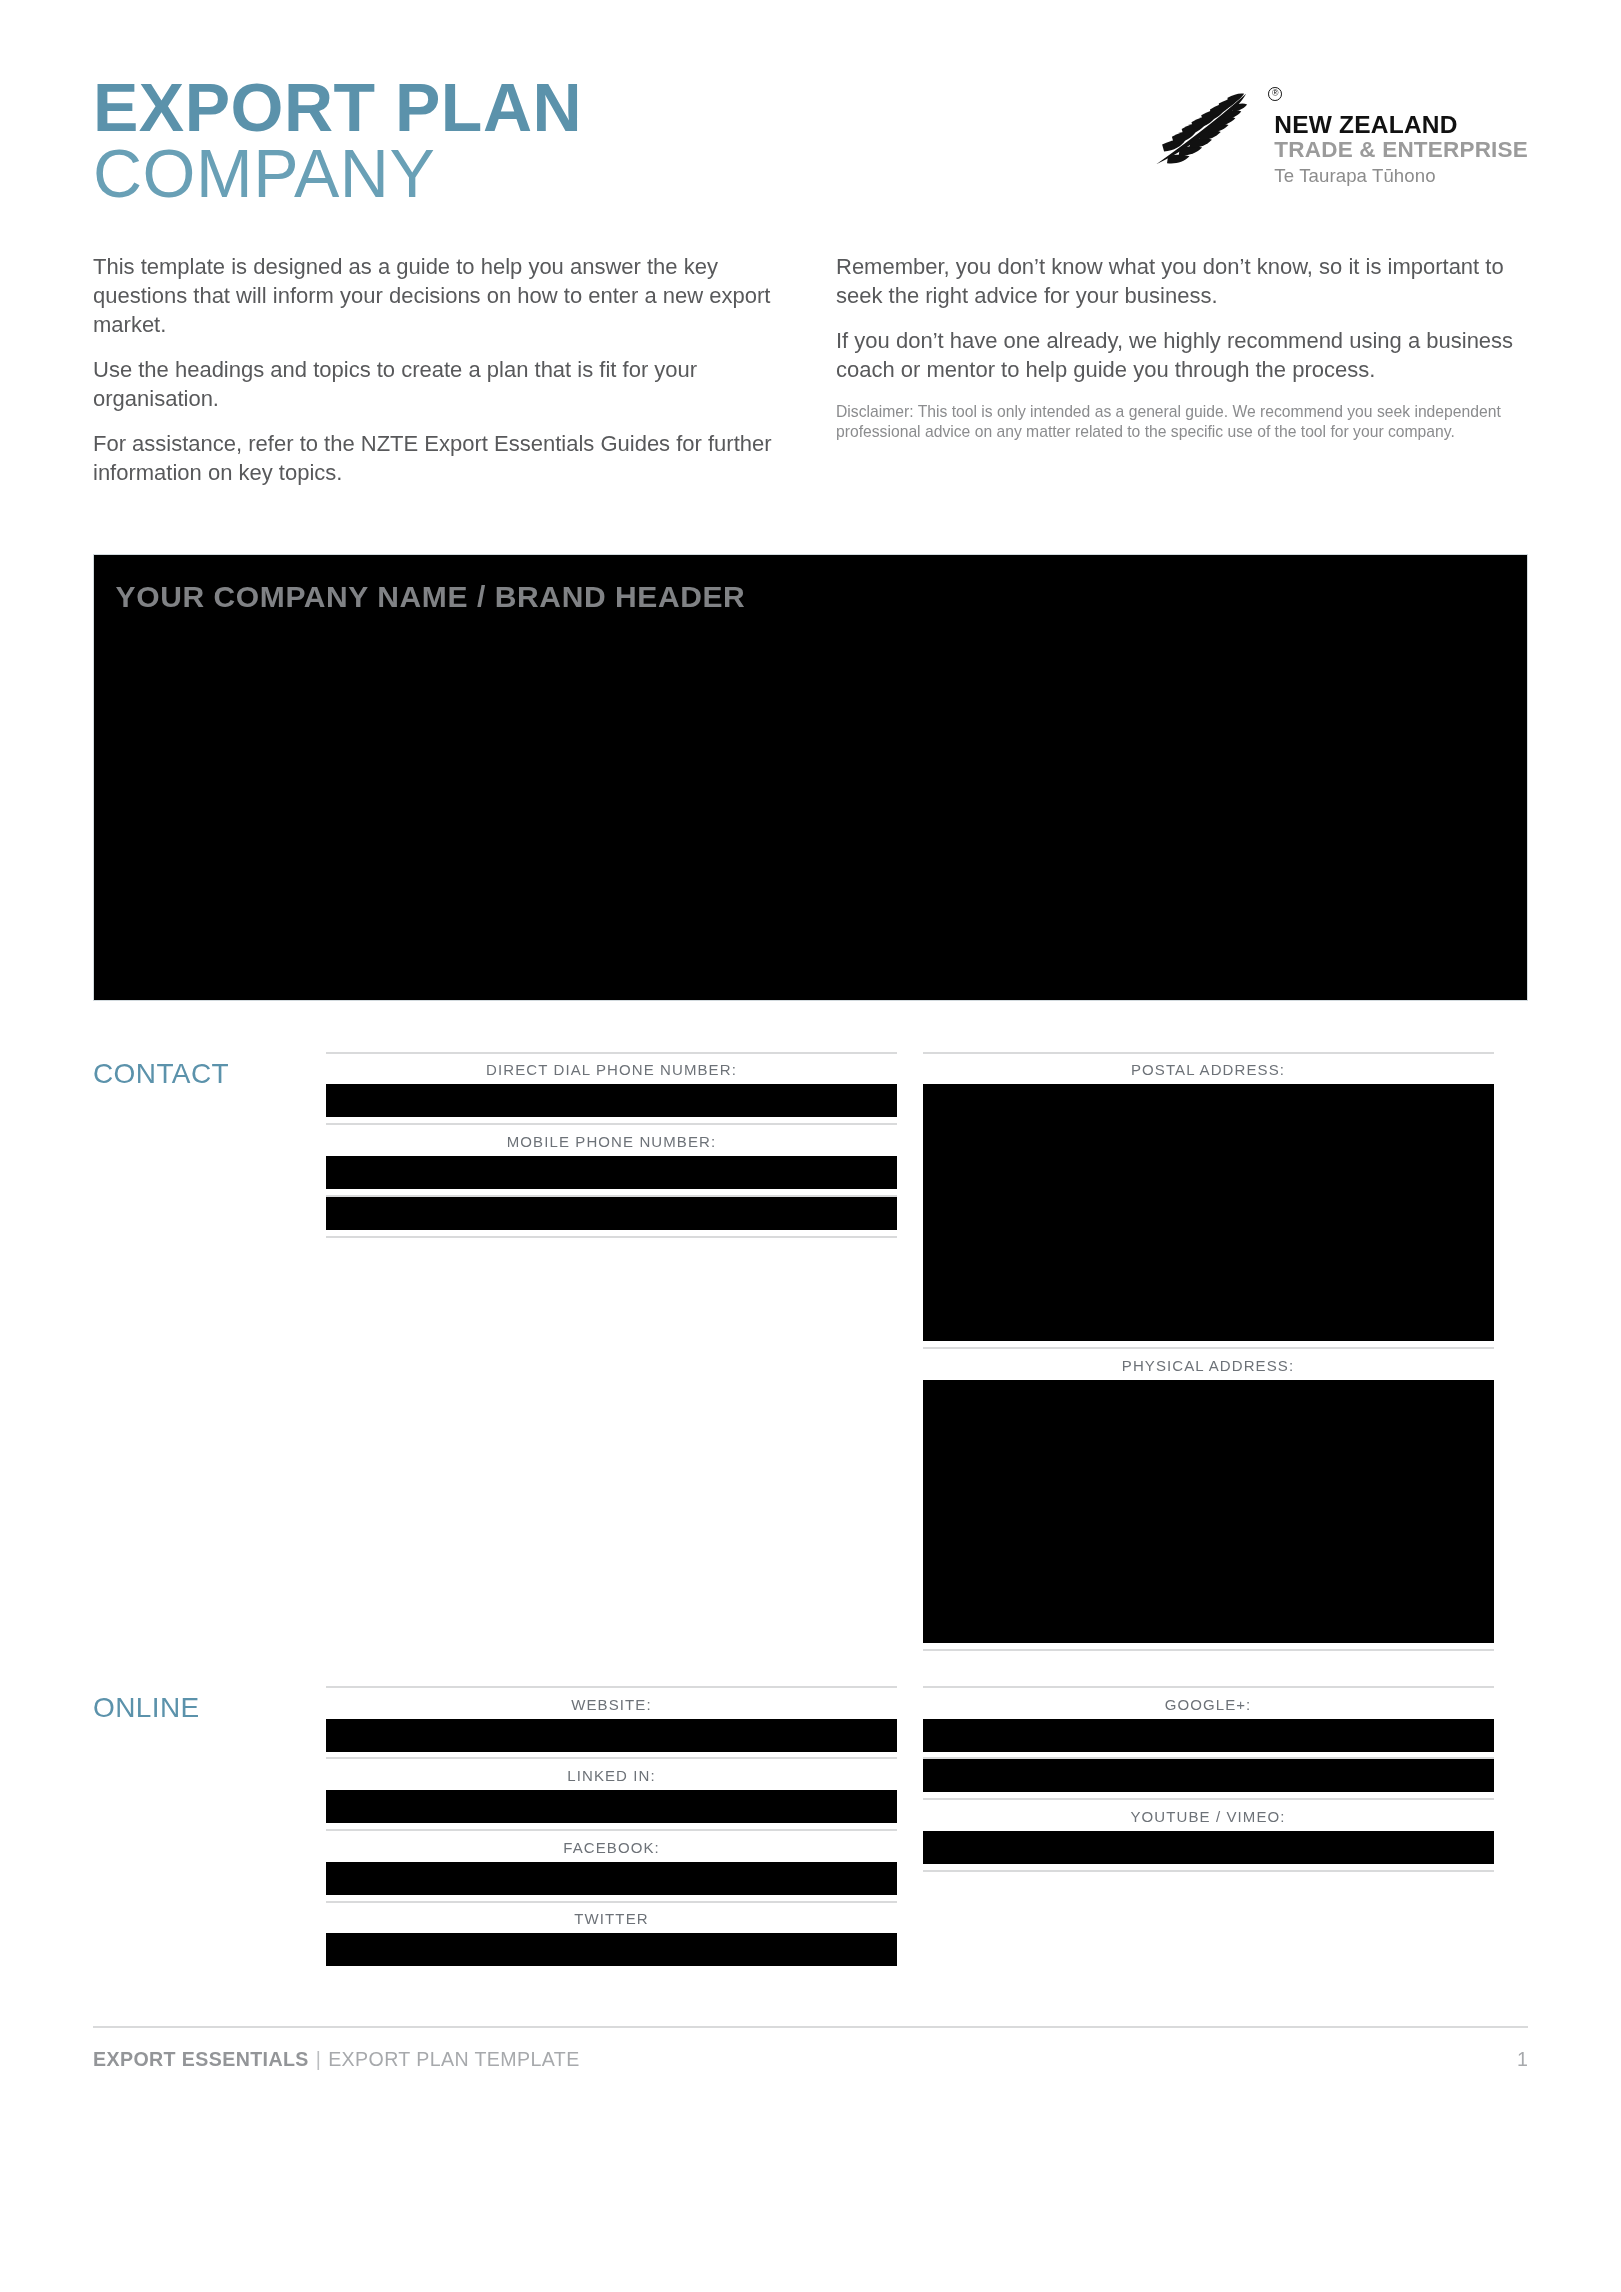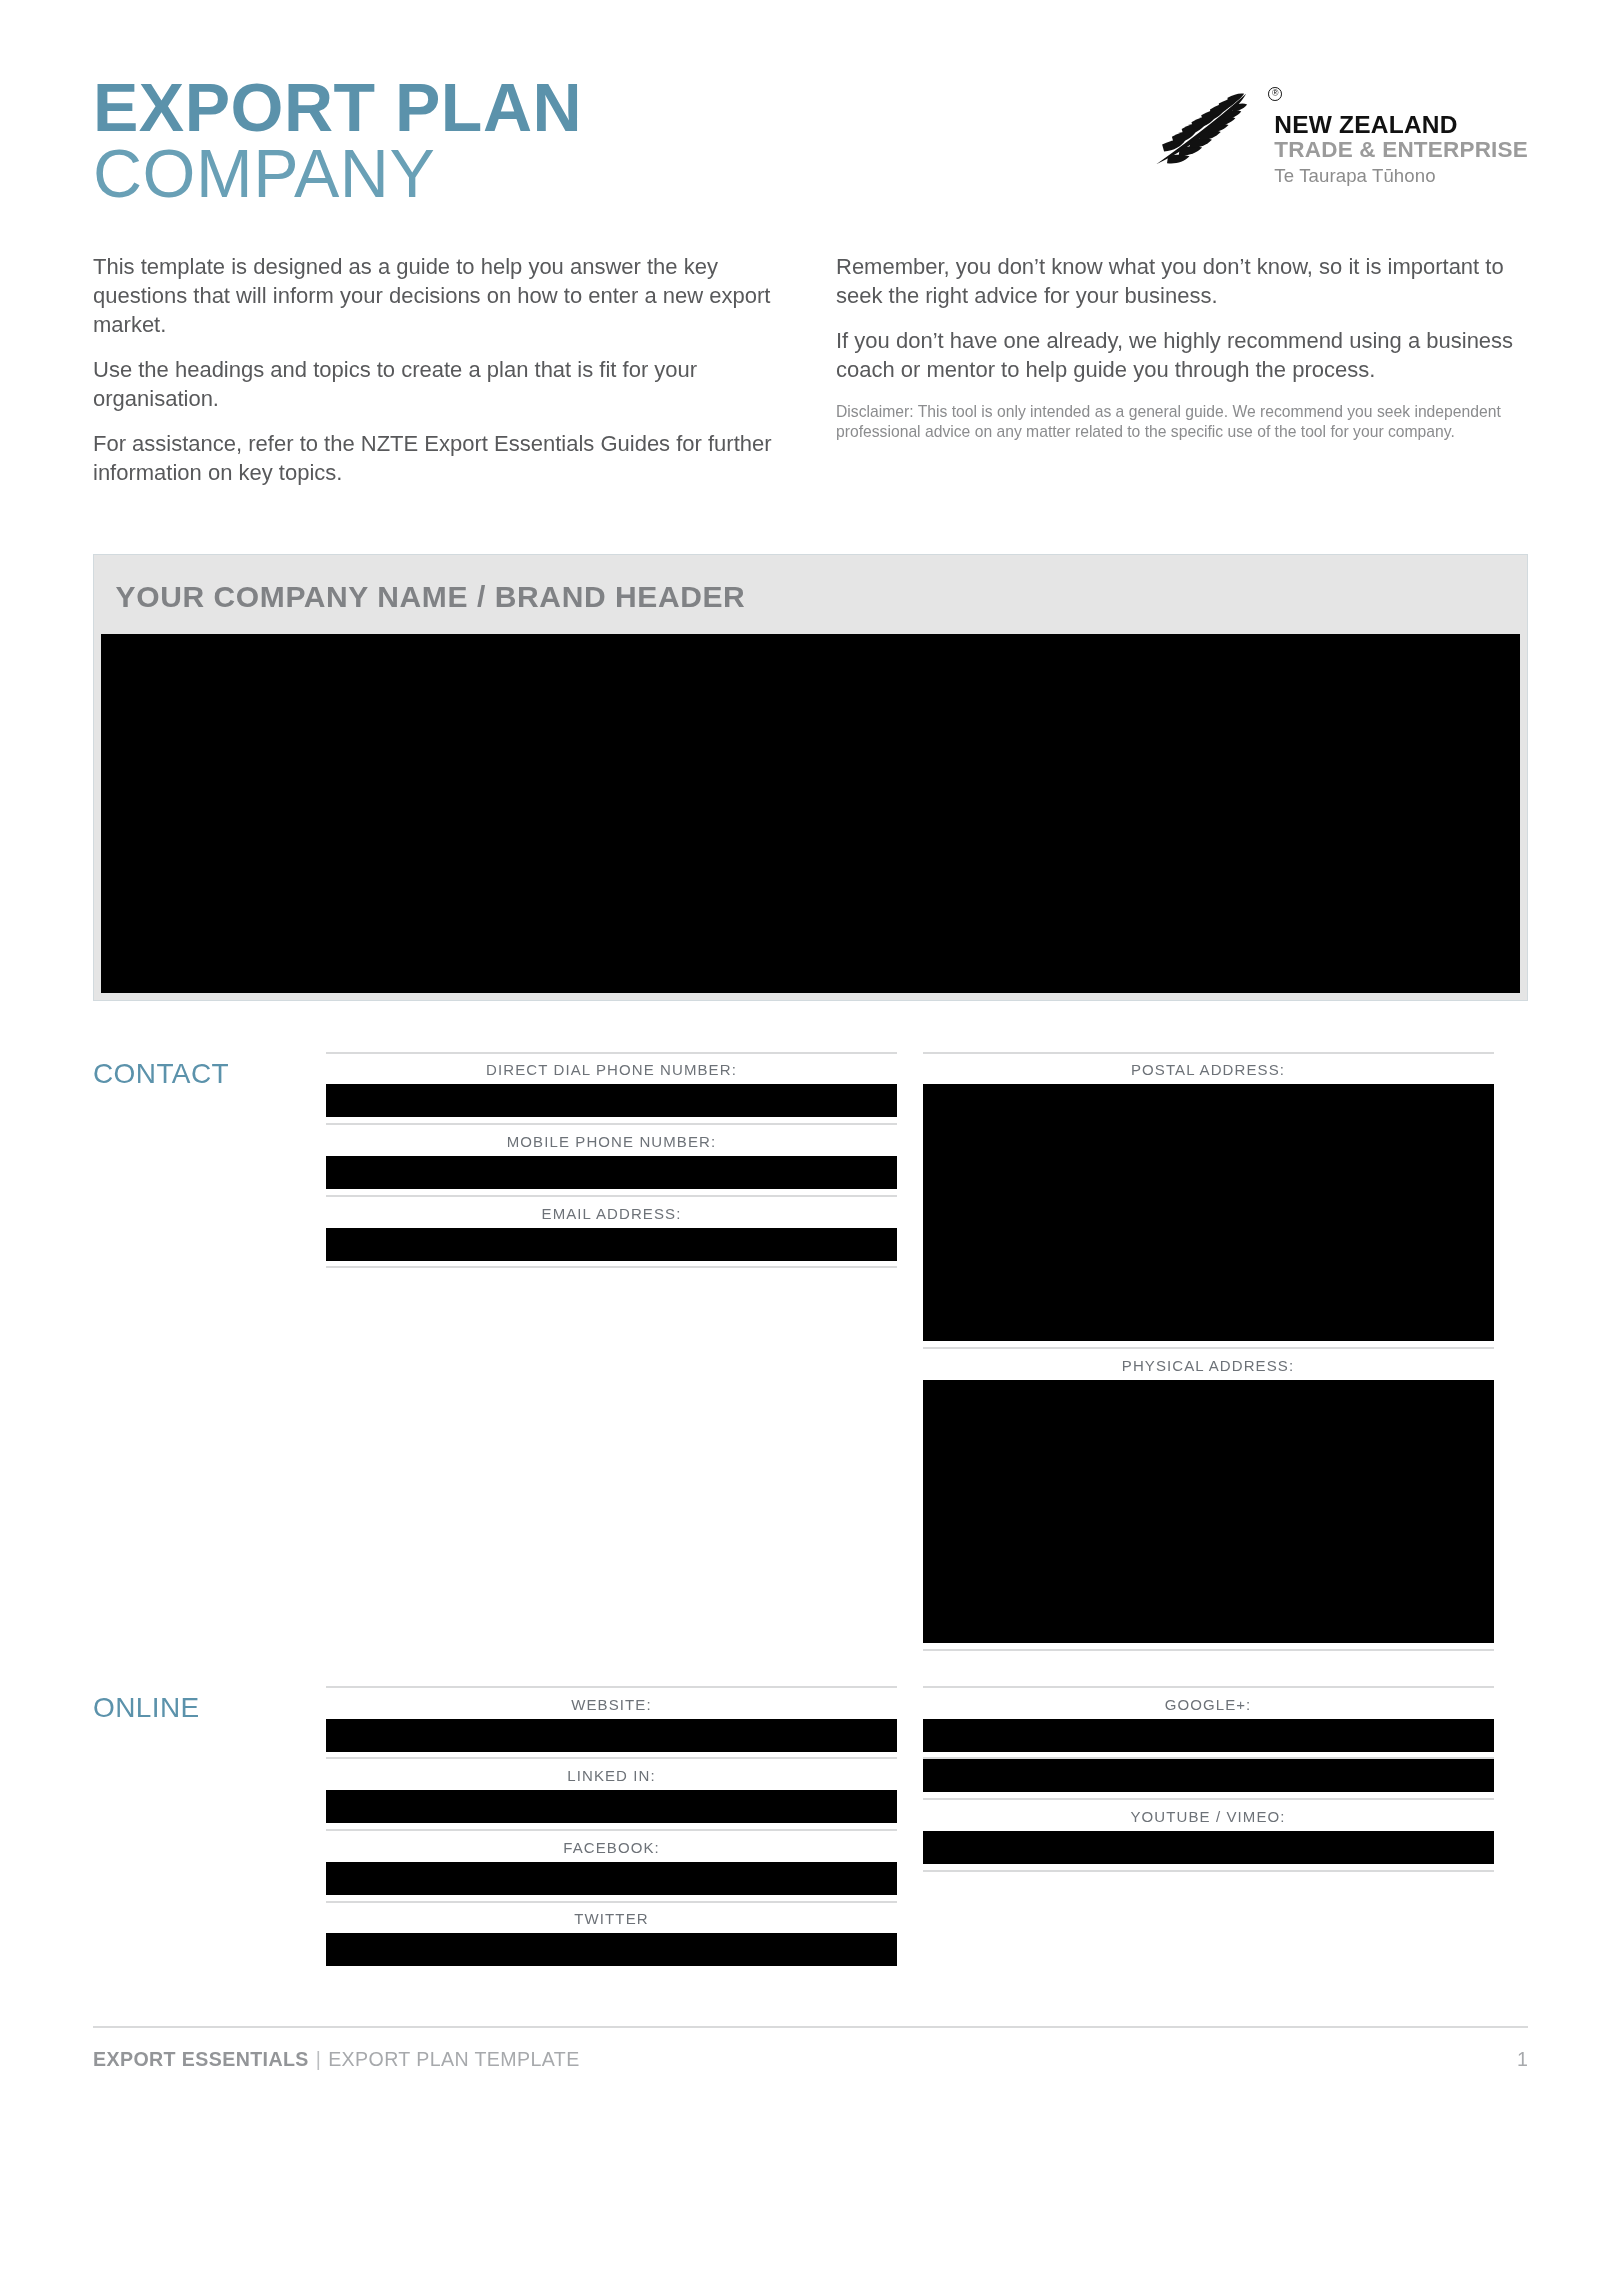--- a/index.html
+++ b/index.html
@@ -121,21 +121,21 @@
   .disclaimer {
     margin: 17.6px 0 0 0 !important;
     font-size: 15.7px !important;
     line-height: 1.3 !important;
     color: #8b8c8e !important;
   }
 
   
   .brand-block {
     margin-top: 51px;
-    background: #e5e5e5;
+    background: #000000;
     border: 1px solid #d2dade;
     box-sizing: border-box;
     padding: 0;
   }
   .brand-title {
     font-size: 30px;
     font-weight: 700;
     color: #808285;
     letter-spacing: 0.6px;
     padding: 25.5px 0 19.6px 21.6px;
@@ -298,21 +298,20 @@
           <div class="flabel">DIRECT DIAL PHONE NUMBER:</div>
           <div class="fbox"></div>
         </div>
         <div class="field">
           <div class="rule"></div>
           <div class="flabel">MOBILE PHONE NUMBER:</div>
           <div class="fbox"></div>
         </div>
         <div class="field">
           <div class="rule"></div>
-          <div class="flabel">EMAIL ADDRESS:</div>
           <div class="fbox"></div>
           <div class="rule"></div>
         </div>
       </div>
 
       <div class="field-col">
         <div class="field">
           <div class="rule"></div>
           <div class="flabel">POSTAL ADDRESS:</div>
           <div class="fbox tall-postal"></div>

